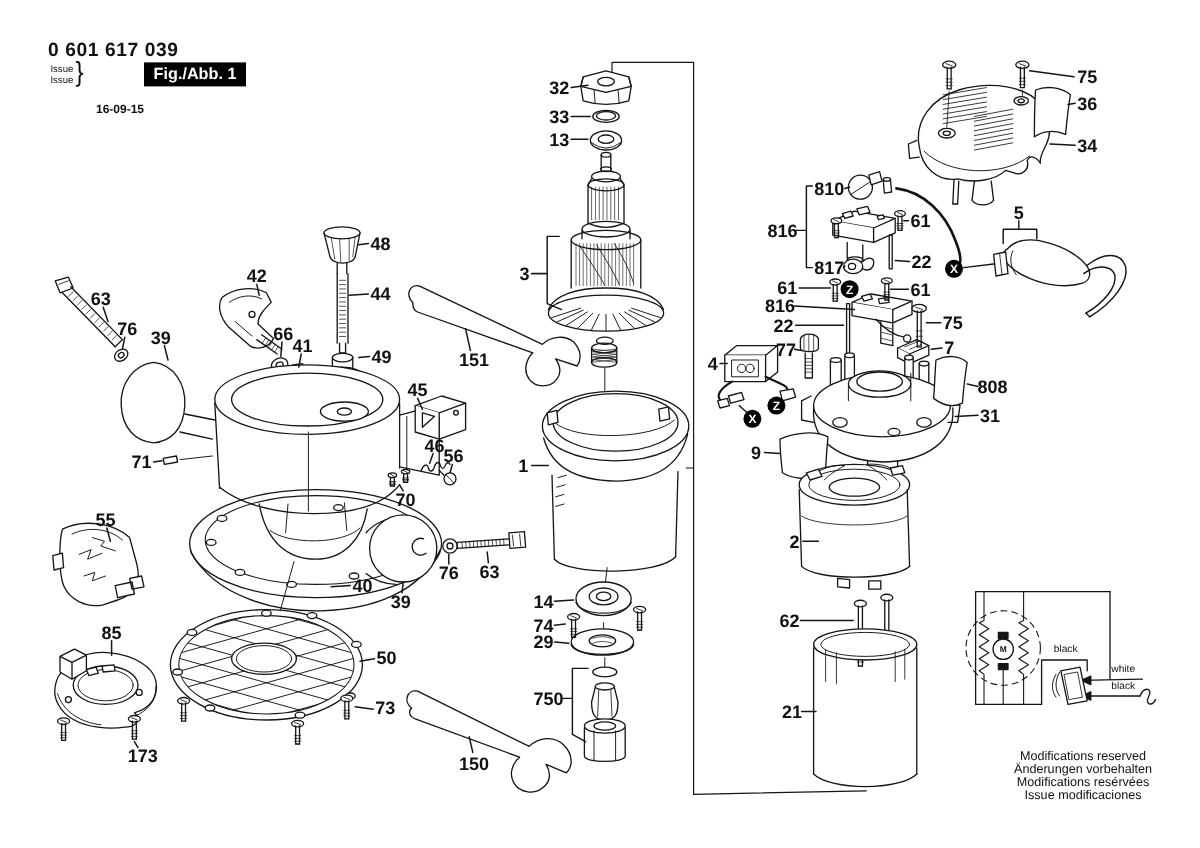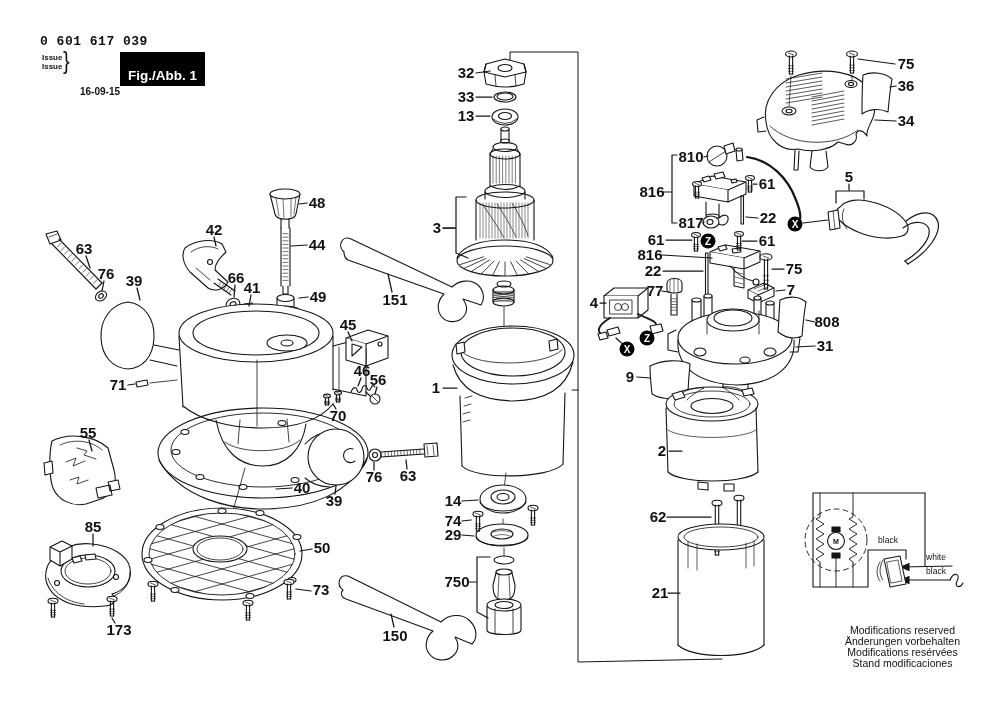--- a/index.html
+++ b/index.html
@@ -1,24 +1,24 @@
 <!DOCTYPE html>
 <html><head>
 <meta charset="utf-8">
 <style>
   html,body{margin:0;padding:0;background:#e8e8e8;}
   .page{position:relative;width:1000px;height:707px;background:#ffffff;overflow:hidden;
         font-family:"Liberation Sans",sans-serif;color:#111;}
   .abs{position:absolute;}
-  .pn{left:40px;top:34px;font-size:13px;font-weight:600;letter-spacing:.5px;font-family:Liberation Mono, monospace;}
-  .issue{left:42px;top:53px;font-size:8px;line-height:9px;font-weight:700;}
+  .pn{left:40px;top:34px;font-size:16px;font-weight:600;letter-spacing:.5px;}
+  .issue{left:42px;top:53px;font-size:8px;line-height:9px;font-weight:400;}
   .brace{left:63px;top:50px;font-size:20px;font-weight:400;transform:scaleY(1.15);}
   .date{left:80px;top:58px;font-size:10px;font-weight:600;margin-top:28px;}
   .figbox{left:120px;top:52px;background:#000;color:#fff;font-size:13.5px;font-weight:bold;
-          padding:16px 8px 3px 8px;}
+          padding:2px 8px 3px 8px;}
   .footer{left:845px;top:625px;font-size:10.5px;line-height:11px;text-align:center;}
   svg{position:absolute;left:0;top:0;}
   .co{font:bold 15px "Liberation Sans",sans-serif;fill:#111;text-anchor:middle;}
   .badge-t{font:bold 10px "Liberation Sans",sans-serif;fill:#fff;text-anchor:middle;}
   .cir{font:8.5px "Liberation Sans",sans-serif;fill:#111;text-anchor:middle;}
   .cirM{font:bold 7px "Liberation Sans",sans-serif;fill:#111;text-anchor:middle;}
 </style>
 </head>
 <body>
 
@@ -846,15 +846,15 @@
     <div>Issue</div>
   </div>
   <div class="abs brace">}</div>
   <div class="abs date">16-09-15</div>
   <div class="abs figbox">Fig./Abb. 1</div>
 
   <div class="abs footer">
     <div>Modifications reserved</div>
     <div>Änderungen vorbehalten</div>
     <div>Modifications resérvées</div>
-    <div>Stand modificaciones</div>
+    <div>Issue modificaciones</div>
   </div>
 </div>
 
 </body></html>

